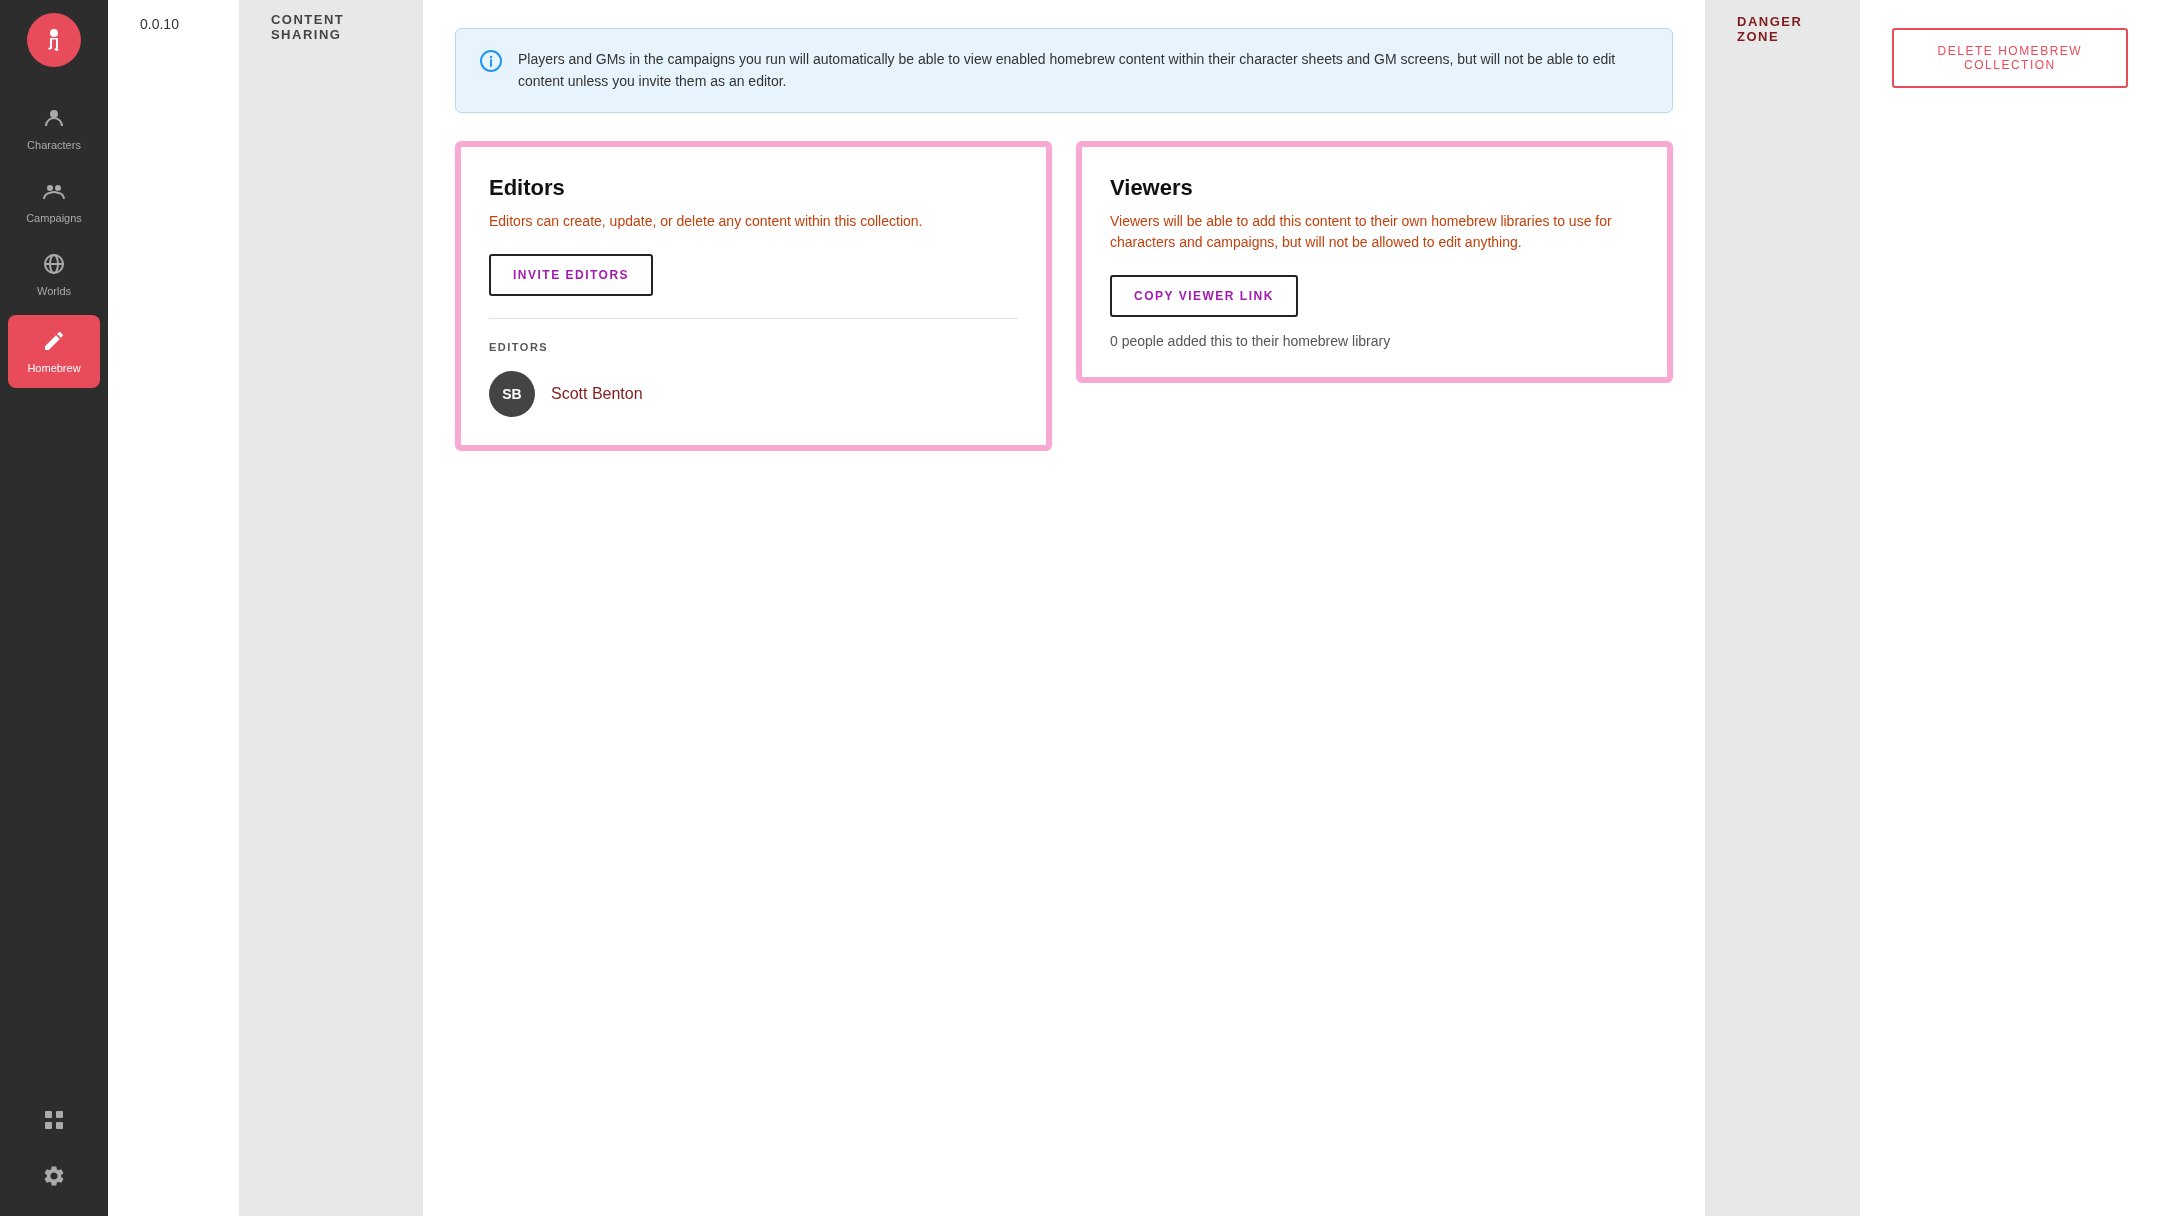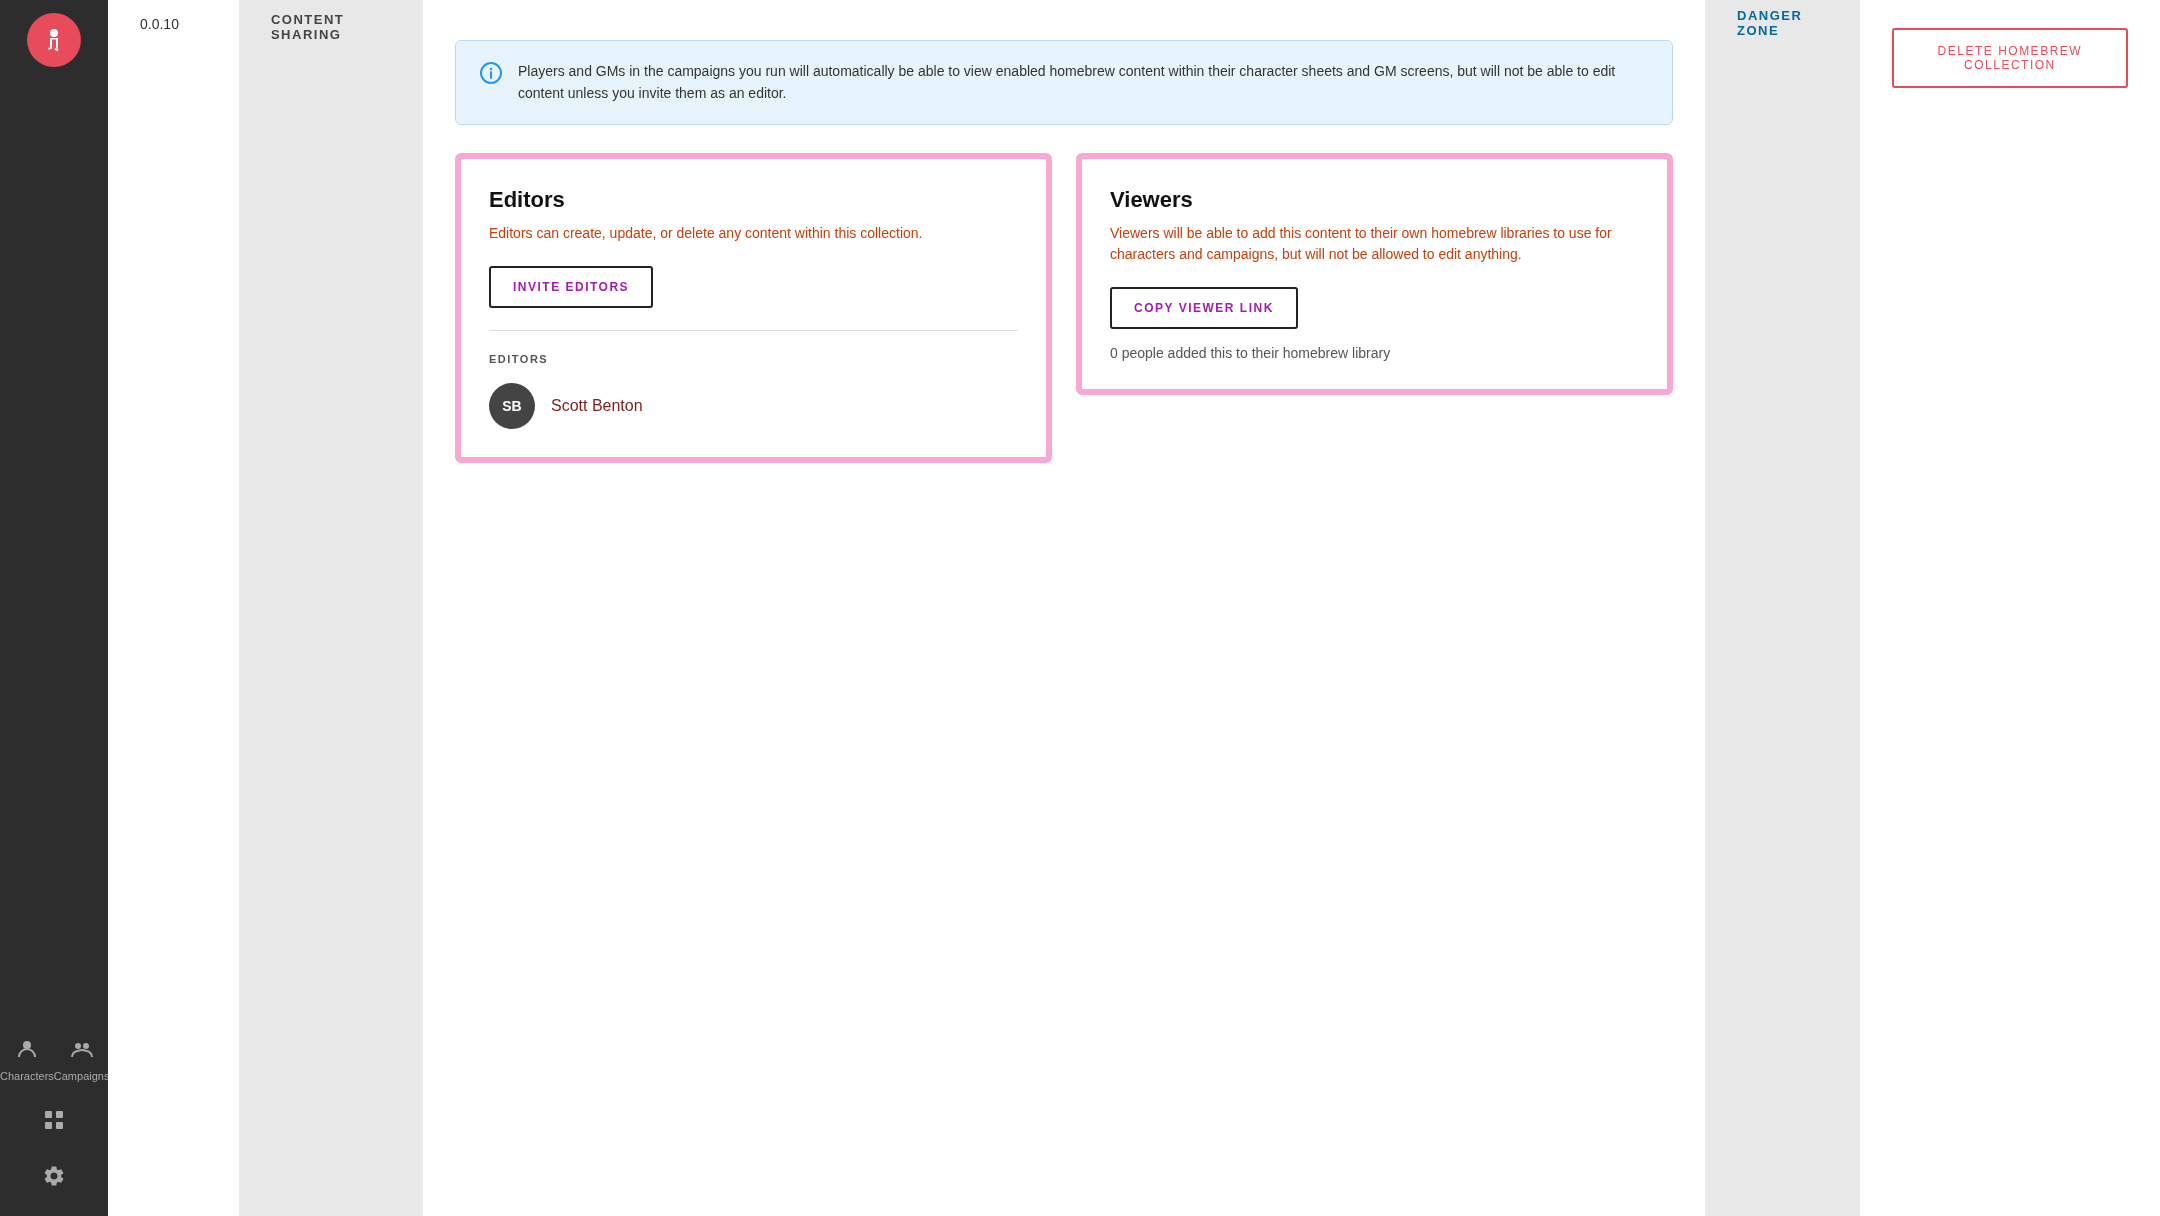--- a/index.html
+++ b/index.html
@@ -28,21 +28,21 @@
       height: 54px;
       background: #e84b5a;
       border-radius: 50%;
       display: flex;
       align-items: center;
       justify-content: center;
     }
     .sidebar-nav {
       flex: 1;
       display: flex;
-      flex-direction: row;
+      flex-direction: column;
       align-items: flex-end;
       padding-top: 12px;
       width: 100%;
     }
     .sidebar-item {
       width: 100%;
       display: flex;
       flex-direction: column;
       align-items: center;
       padding: 14px 0;
@@ -105,21 +105,21 @@
       font-size: 13px;
       font-weight: 700;
       letter-spacing: 1.5px;
       text-transform: uppercase;
       color: #444;
       margin-left: 28px;
     }
 
     
     .content-area {
-      padding: 40px 32px;
+      padding: 28px 32px;
       background: #fff;
     }
 
     
     .info-box {
       background: #e8f4fd;
       border: 1px solid #b8d9f0;
       border-radius: 6px;
       padding: 20px 24px;
       display: flex;
@@ -222,26 +222,26 @@
     .card-right { min-width: 540px; }
     .viewers-count {
       font-size: 14px;
       color: #555;
       margin-top: 16px;
     }
 
     
     .danger-section-header {
       background: #e8e8e8;
-      padding: 8px 32px;
+      padding: 14px 32px;
       font-size: 13px;
       font-weight: 700;
       letter-spacing: 1.5px;
       text-transform: uppercase;
-      color: #0369a1;
+      color: #7f1d1d;
     }
     .danger-content {
       padding: 28px 32px;
       background: #fff;
     }
     .btn-danger {
       border: 2px solid #e84b5a;
       background: transparent;
       color: #e84b5a;
       font-size: 12px;

